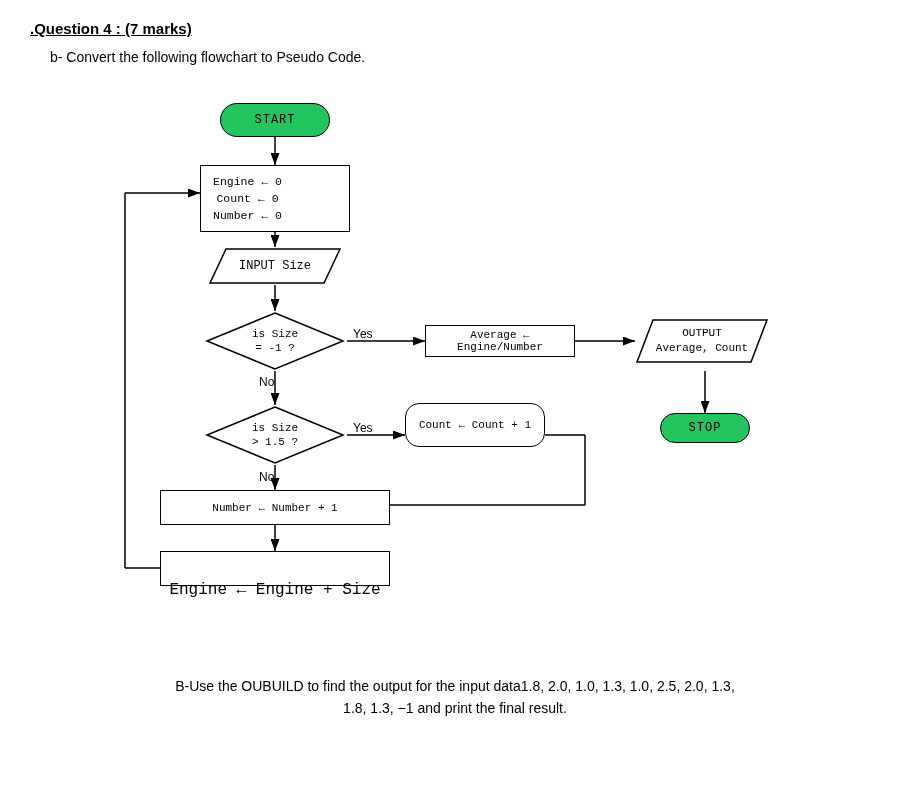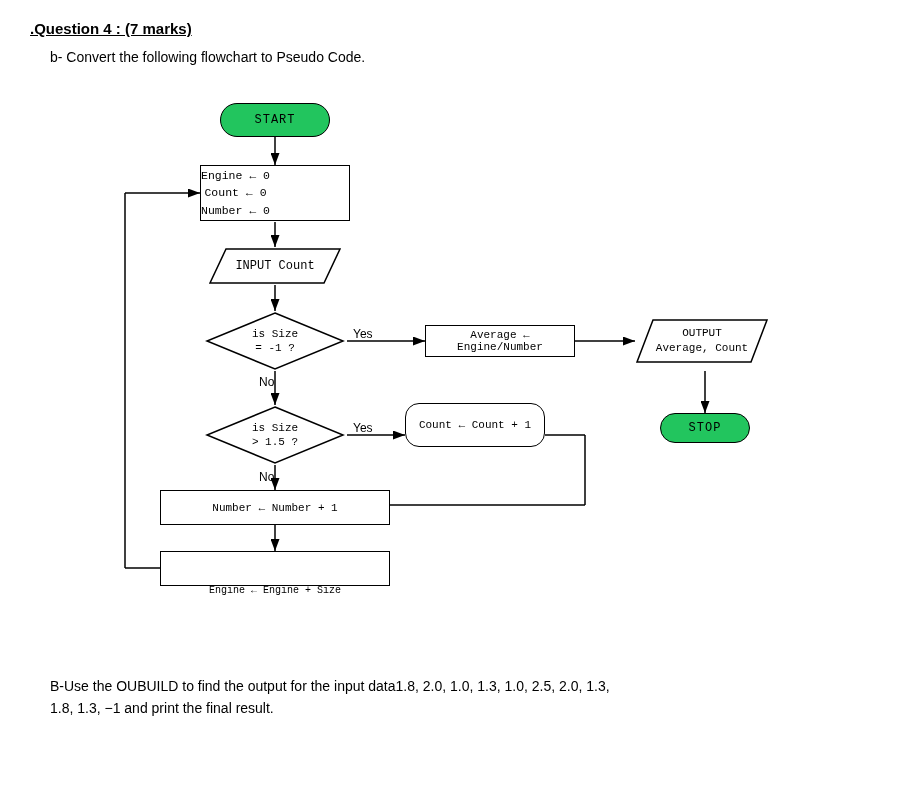--- a/index.html
+++ b/index.html
@@ -97,20 +97,21 @@
       pointer-events: none;
     }
 
     .arrow-label {
       position: absolute;
       font-size: 12px;
       font-family: Arial, sans-serif;
     }
 
     .bottom-text {
+      text-align: center;
       margin-top: 10px;
       font-size: 14px;
       line-height: 1.6;
       padding: 0 20px;
     }
   </style>
 </head>
 <body>
 
 <div class="question-title">.Question 4 :  (7 marks)</div>
@@ -153,31 +154,31 @@
     <line x1="115" y1="483" x2="80" y2="483" stroke="#000" stroke-width="1.5"></line>
     <line x1="80" y1="483" x2="80" y2="108" stroke="#000" stroke-width="1.5"></line>
     <line x1="80" y1="108" x2="155" y2="108" stroke="#000" stroke-width="1.5" marker-end="url(#arrowhead)"></line>
 
   </svg>
 
   <div class="fc-shape fc-terminal" style="left:175px; top:18px; width:110px; height:34px;">
     <span style="font-family: 'Courier New', monospace; font-size:12px; letter-spacing:1px;">START</span>
   </div>
 
-  <div class="fc-shape fc-process" style="left:155px; top:80px; width:150px; height:56px; flex-direction:column; align-items:flex-start; ">
+  <div class="fc-shape fc-process" style="left:155px; top:80px; width:150px; height:67px; flex-direction:column; align-items:flex-start; padding-left:12px;">
     <span style="font-family: 'Courier New', monospace; font-size:11.5px; white-space:pre; line-height:1.5;">Engine ← 0
 Count ← 0
 Number ← 0</span>
   </div>
 
   <div class="fc-shape fc-io" style="left:163px; top:162px; width:134px; height:38px;">
     <svg width="134" height="38">
       <polygon points="18,2 132,2 116,36 2,36" fill="#fff" stroke="#000" stroke-width="1.5"></polygon>
     </svg>
-    <span class="fc-io-text" style="font-family:'Courier New',monospace; font-size:12px;">INPUT Count</span>
+    <span class="fc-io-text" style="font-family:'Courier New',monospace; font-size:12px;">INPUT Size</span>
   </div>
 
   <div class="fc-shape fc-decision" style="left:160px; top:226px; width:140px; height:60px;">
     <svg width="140" height="60">
       <polygon points="70,2 138,30 70,58 2,30" fill="#fff" stroke="#000" stroke-width="1.5"></polygon>
     </svg>
     <span class="fc-decision-text" style="font-family:'Courier New',monospace; font-size:11px; white-space:pre;">is Size
 = -1 ?</span>
   </div>
 
@@ -207,21 +208,21 @@
 
   <div class="fc-shape fc-process" style="left:360px; top:318px; width:140px; height:44px;border-radius:14px;">
     <span style="font-family:'Courier New',monospace; font-size:11px;">Count ← Count + 1</span>
   </div>
 
   <div class="fc-shape fc-process" style="left:115px; top:405px; width:230px; height:35px;">
     <span style="font-family:'Courier New',monospace; font-size:11px;">Number ← Number + 1</span>
   </div>
 
   <div class="fc-shape fc-process" style="left:115px; top:466px; width:230px; height:35px;">
-    <span style="font-family:'Courier New',monospace; font-size:10px;margin-top:43px;">Engine ← Engine + Size</span>
+    <span style="font-family:'Courier New',monospace; font-size:16px;margin-top:43px;">Engine ← Engine + Size</span>
   </div>
 
   <span class="arrow-label" style="left:308px; top:242px;">Yes</span>
 
   <span class="arrow-label" style="left:214px; top:290px;">No</span>
 
   <span class="arrow-label" style="left:308px; top:336px;">Yes</span>
 
   <span class="arrow-label" style="left:214px; top:385px;">No</span>
 

